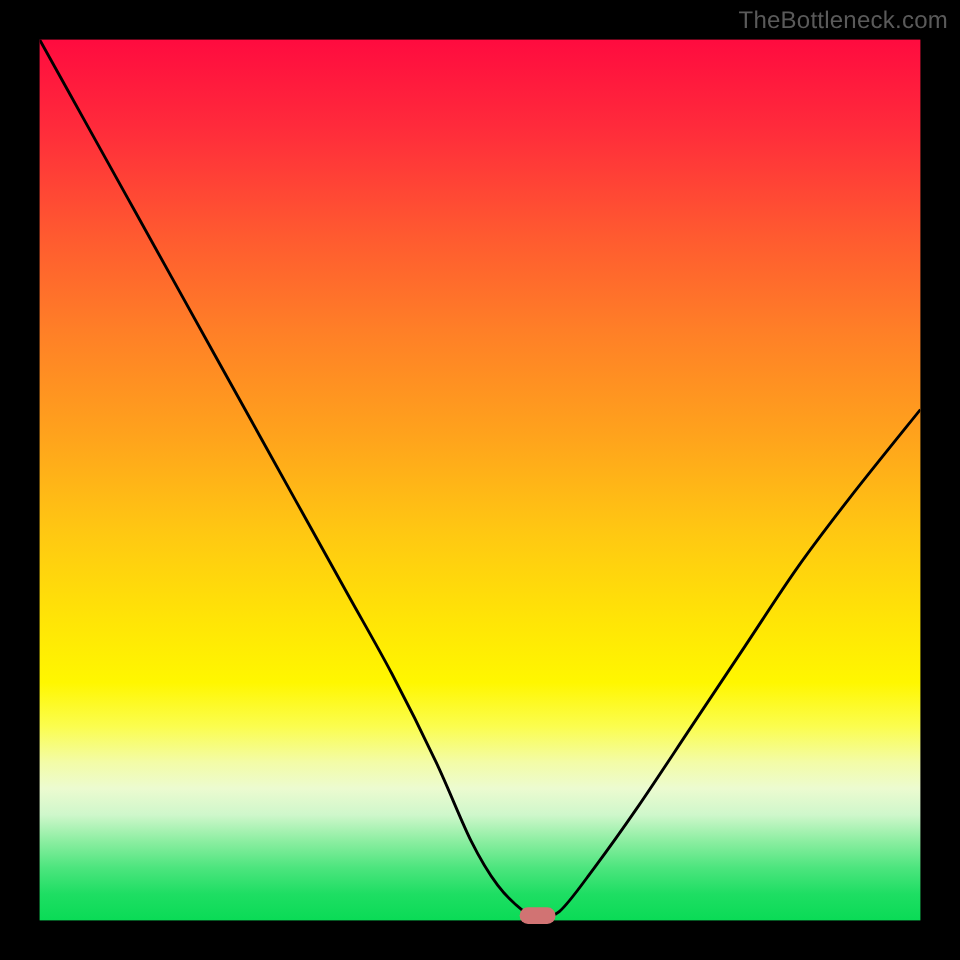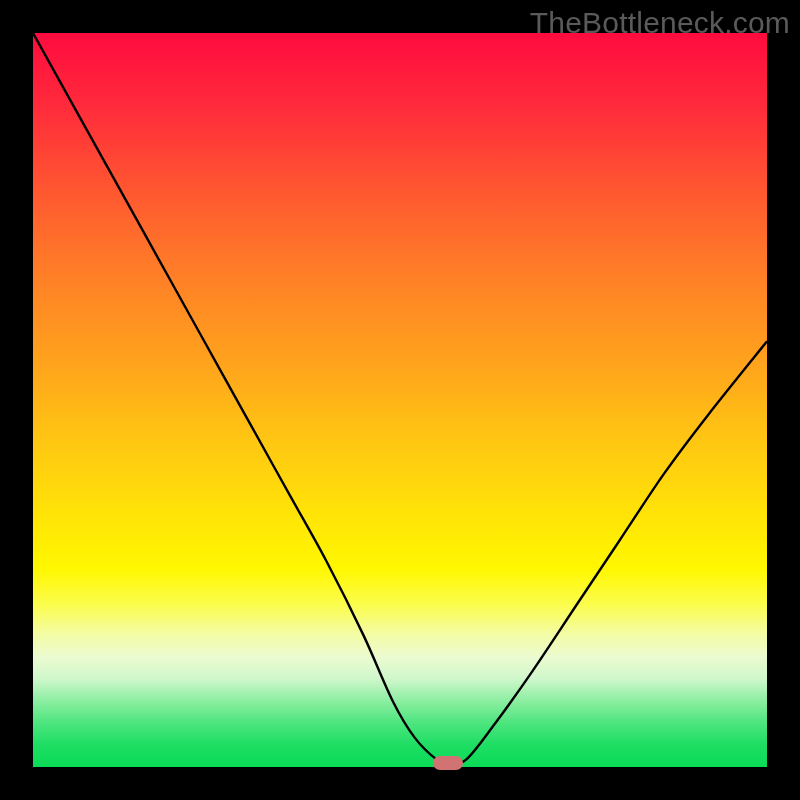--- a/index.html
+++ b/index.html
@@ -40,21 +40,21 @@
       #4de57e 94%,
       #1ede63 97%,
       #0adb56 100%
     );
   }
   .watermark {
     position: absolute;
     top: 6px;
     right: 10px;
     color: #5a5a5a;
-    font-size: 30px;
+    font-size: 20px;
     font-weight: 500;
     letter-spacing: 0.2px;
   }
   svg.curve {
     position: absolute;
     left: 0;
     top: 0;
     width: 734px;
     height: 734px;
   }

